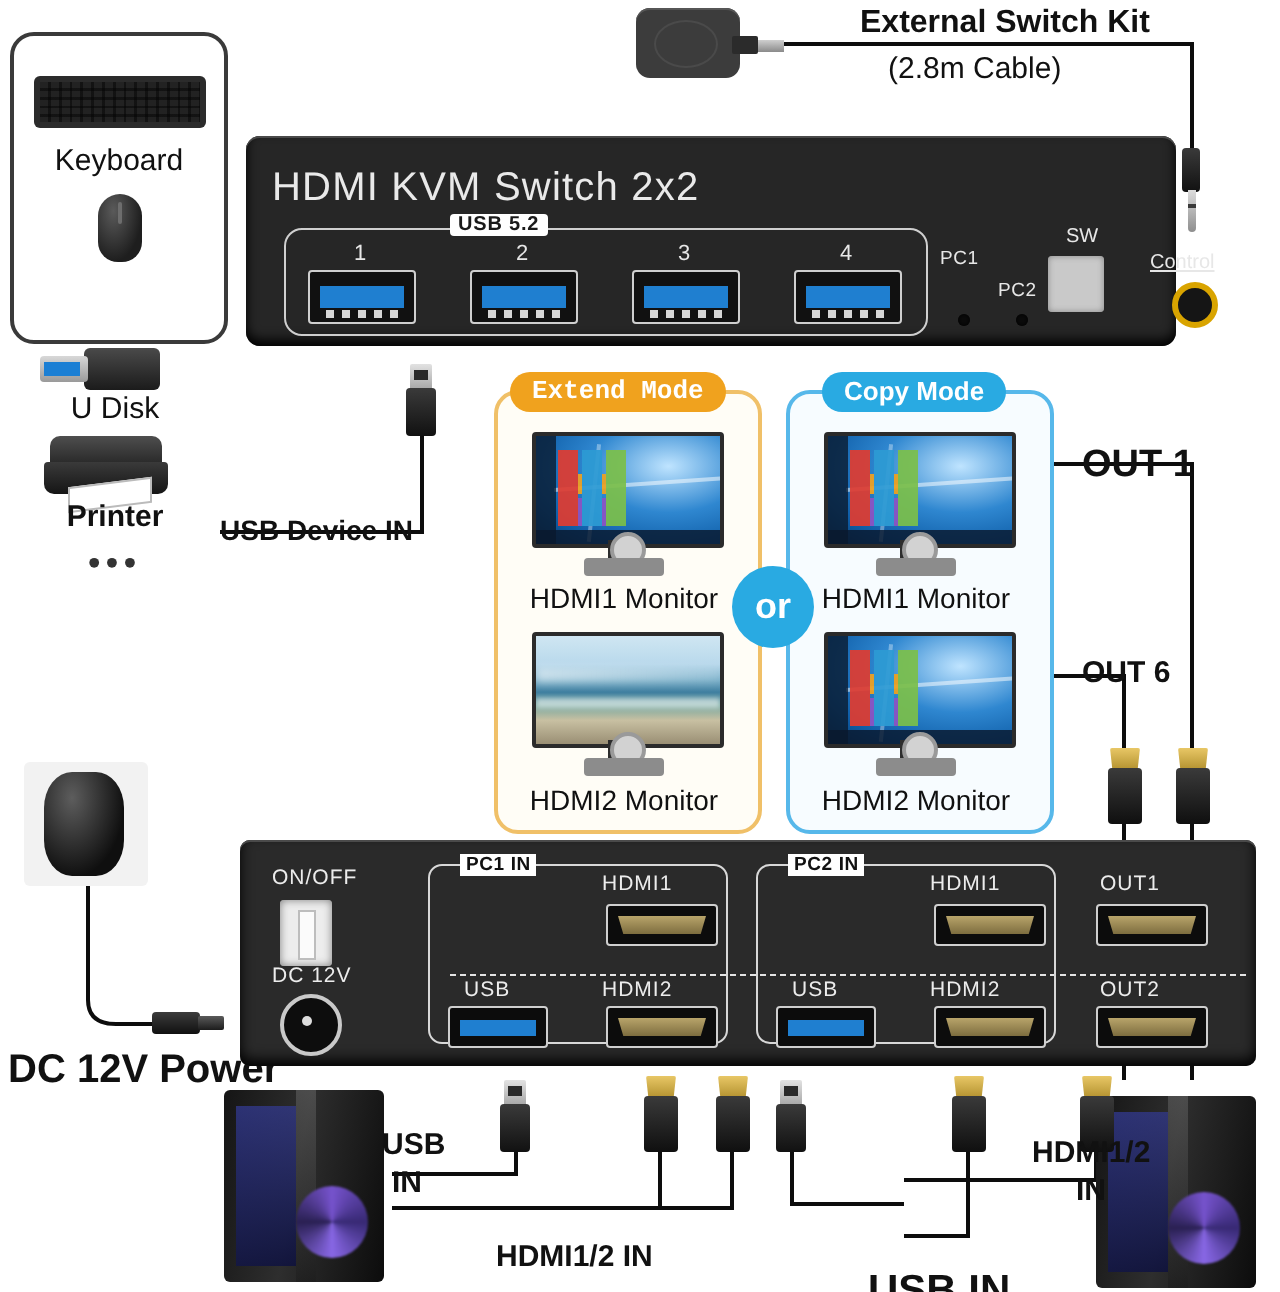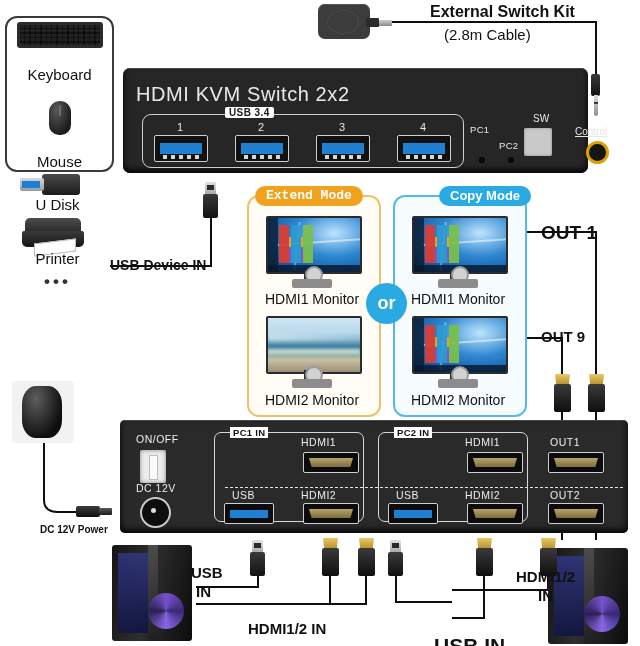--- a/index.html
+++ b/index.html
@@ -61,21 +61,21 @@
   #ext-switch-body{left:318px;top:4px;width:52px;height:35px;background:#3c3c3c;border-radius:7px;
      box-shadow:inset 0 1px 0 #565656;}
   #ext-switch-body::after{content:"";position:absolute;left:9px;top:6px;width:30px;height:22px;border:1px solid #4a4a4a;border-radius:50%;}
 
   
   #extend-box{left:247px;top:195px;width:130px;height:218px;border:2px solid #f0c068;border-radius:12px;background:#fffdf6;}
   #copy-box{left:393px;top:195px;width:130px;height:218px;border:2px solid #57b8ea;border-radius:12px;background:#f7fcff;}
   .mode-badge{position:absolute;padding:2px 11px 3px;border-radius:11px;color:#fff;font-weight:bold;
      font-size:13px;white-space:nowrap;}
   #extend-badge{left:255px;top:186px;background:#f0a21e;font-family:Liberation Mono, monospace;}
-  #copy-badge{left:411px;top:186px;background:#29aae2;margin-left:28px;}
+  #copy-badge{left:411px;top:186px;background:#29aae2;}
   .mon-name{position:absolute;font-size:14px;white-space:nowrap;text-align:center;}
 
   
   .monitor{position:absolute;width:92px;height:72px;}
   .monitor .screen{position:absolute;left:0;top:0;width:92px;height:54px;border:2px solid #2b2b2b;
      border-radius:2px;overflow:hidden;background:#0a4f90;}
   .monitor .neck{position:absolute;left:38px;top:54px;width:16px;height:11px;background:#2d2d2d;}
   .monitor .base{position:absolute;left:26px;top:63px;width:40px;height:9px;background:#8c8c8c;border-radius:2px;}
   .monitor .hub{position:absolute;left:39px;top:50px;width:14px;height:14px;border-radius:50%;background:#d2d2d2;border:2px solid #9a9a9a;}
   .win-wall{position:absolute;inset:0;background:
@@ -171,60 +171,59 @@
   <path class="w" d="M196 604 H330 V575"></path>
   <path class="w" d="M196 604 H366 V575"></path>
 
   <path class="w" d="M452 602 H396 V575"></path>
 
   <path class="w" d="M452 618 H484 V575"></path>
   <path class="w" d="M452 590 H548 V575"></path>
 </svg>
 
 <div class="abs" id="device-card">
-  <div style="display:flex;flex-direction:column;align-items:center;padding-top:4px;gap:18px;">
+  <div style="display:flex;flex-direction:column;align-items:center;padding-top:4px;gap:8px;margin-top:16px;">
     <div class="kbd"></div>
     <div class="dev-name">Keyboard</div>
     <div class="mouse"></div>
-    <div class="dev-name">Mouse</div>
   </div>
 </div>
 <div class="abs" style="left:20px;top:174px;">
   <div class="udisk">
       <div class="body"></div>
       <div class="plug"></div>
     </div>
 </div>
 <div class="abs dev-name" style="left:5px;top:196px;width:105px;">U Disk</div>
 <div class="abs" style="left:22px;top:218px;">
   <div class="printer">
       <div class="top"></div>
       <div class="bot"></div>
       <div class="paper"></div>
     </div>
 </div>
-<div class="abs dev-name" style="left:5px;top:250px;width:105px;">Printer</div>
+<div class="abs dev-name" style="left:5px;top:250px;width:105px;font-weight:bold;">Printer</div>
 <div class="abs dots" style="left:5px;top:272px;width:105px;text-align:center;">•••</div>
 
 <div class="abs" id="ext-switch-body"></div>
 <div class="abs mini-conn" style="left:366px;top:18px;">
     <div class="a"></div>
     <div class="b"></div>
   </div>
 <div class="abs lbl" style="left:430px;top:3px;font-size:16px;">External Switch Kit</div>
 <div class="abs lbl" style="left:444px;top:26px;font-size:15px;font-weight:normal;">(2.8m Cable)</div>
 <div class="abs jack35" style="left:591px;top:74px;">
     <div class="body"></div>
     <div class="pin"></div>
   </div>
 
 <div class="abs" id="front-panel"></div>
 <div class="abs" id="front-title">HDMI KVM Switch 2x2</div>
 <div class="abs" id="usb-group-box"></div>
-<div class="abs" id="usb30-badge">USB 3.4</div>
+<div class="abs" id="usb30-badge">USB 5.2</div>
 
 <div class="abs usb-num" style="left:177px;top:121px;">1</div>
 <div class="usb-port abs" style="left:154px;top:135px;">
     <div class="tongue"></div>
   </div>
 <div class="abs usb-num" style="left:258px;top:121px;">2</div>
 <div class="usb-port abs" style="left:235px;top:135px;">
     <div class="tongue"></div>
   </div>
 <div class="abs usb-num" style="left:339px;top:121px;">3</div>
@@ -302,37 +301,37 @@
     </div>
   <div class="neck"></div>
     <div class="hub"></div>
     <div class="base"></div>
 </div>
 <div class="mon-name" style="left:393px;top:392px;width:130px;">HDMI2 Monitor</div>
 
 <div class="abs" id="or-badge">or</div>
 
 <div class="abs lbl" style="left:541px;top:222px;font-size:19px;">OUT 1</div>
-<div class="abs lbl" style="left:541px;top:328px;font-size:15px;">OUT 9</div>
+<div class="abs lbl" style="left:541px;top:328px;font-size:15px;">OUT 6</div>
 <div class="abs hdmi-conn" style="left:588px;top:374px;">
     <div class="gold"></div>
     <div class="shell"></div>
   </div>
 <div class="abs hdmi-conn" style="left:554px;top:374px;">
     <div class="gold"></div>
     <div class="shell"></div>
   </div>
 
 <div class="abs" id="adapter-plate"></div>
 <div class="abs" id="adapter-body"></div>
 <div class="abs dc-conn" style="left:76px;top:506px;">
     <div class="barrel"></div>
     <div class="tip"></div>
   </div>
-<div class="abs lbl" style="left:4px;top:524px;font-size:10px;margin-left:36px;">DC 12V Power</div>
+<div class="abs lbl" style="left:4px;top:524px;font-size:20px;">DC 12V Power</div>
 
 <div class="abs" id="rear-panel"></div>
 <div class="rear-txt" style="left:136px;top:433px;">ON/OFF</div>
 <div class="abs" id="power-switch"></div>
 <div class="rear-txt" style="left:136px;top:482px;">DC 12V</div>
 <div class="abs" id="dc-jack"></div>
 <div class="abs" id="rear-dash"></div>
 
 <div class="grp-box" style="left:214px;top:432px;width:148px;height:88px;"></div>
 <div class="grp-tag" style="left:230px;top:427px;">PC1 IN</div>

